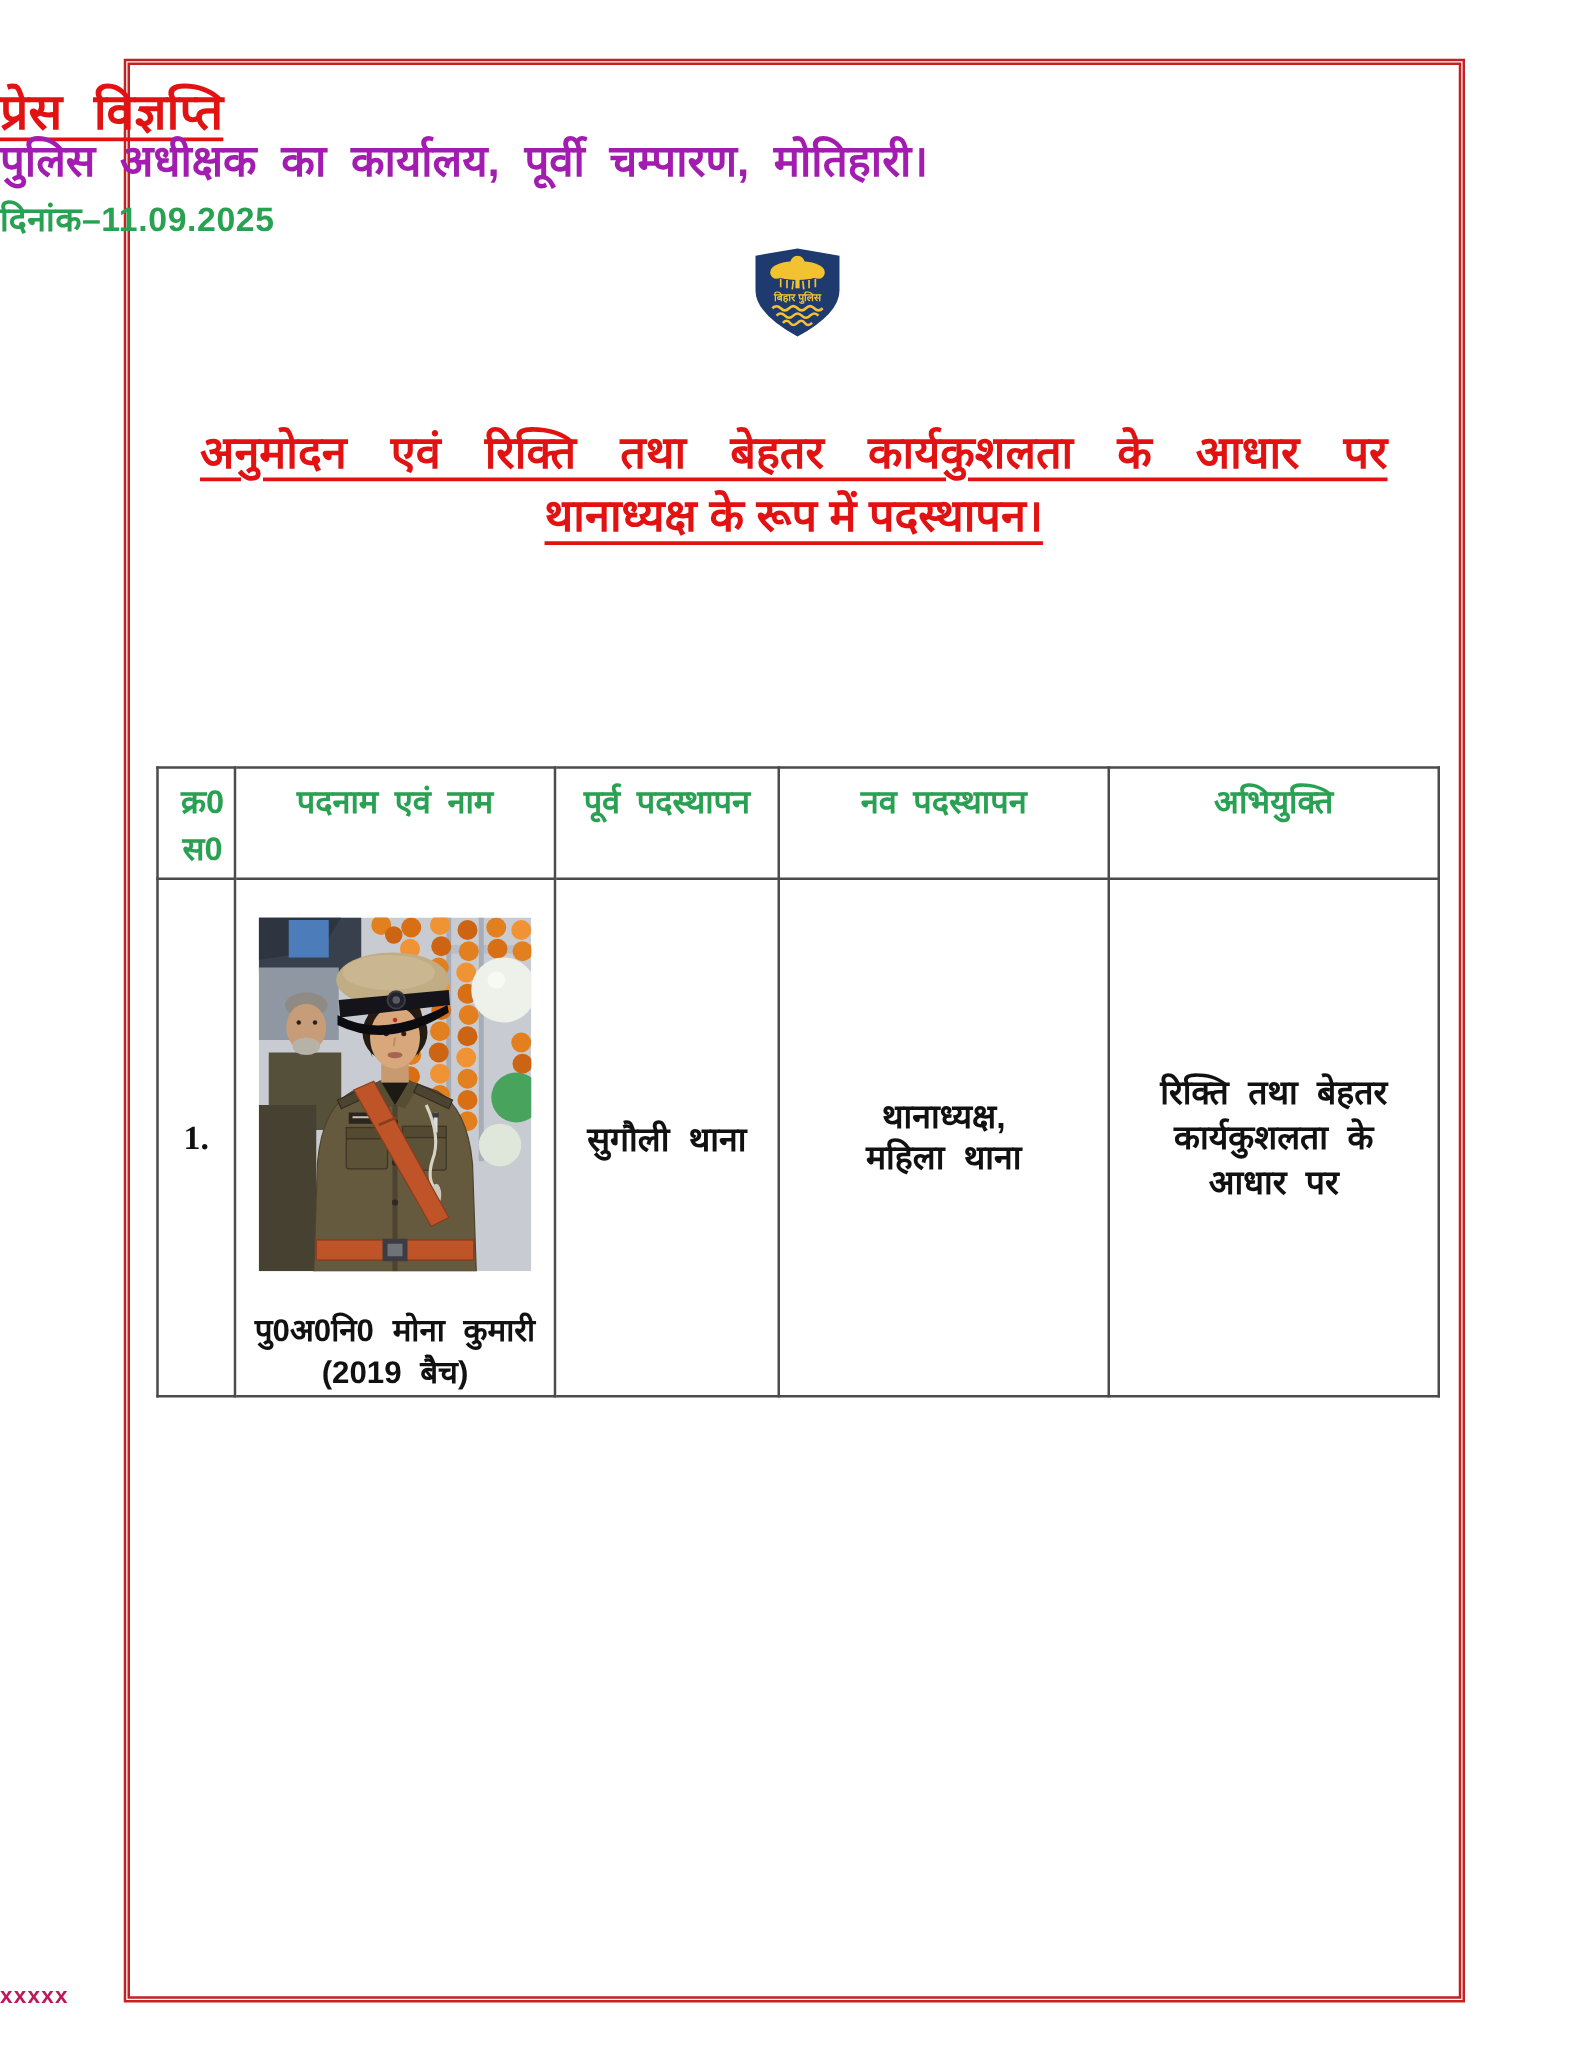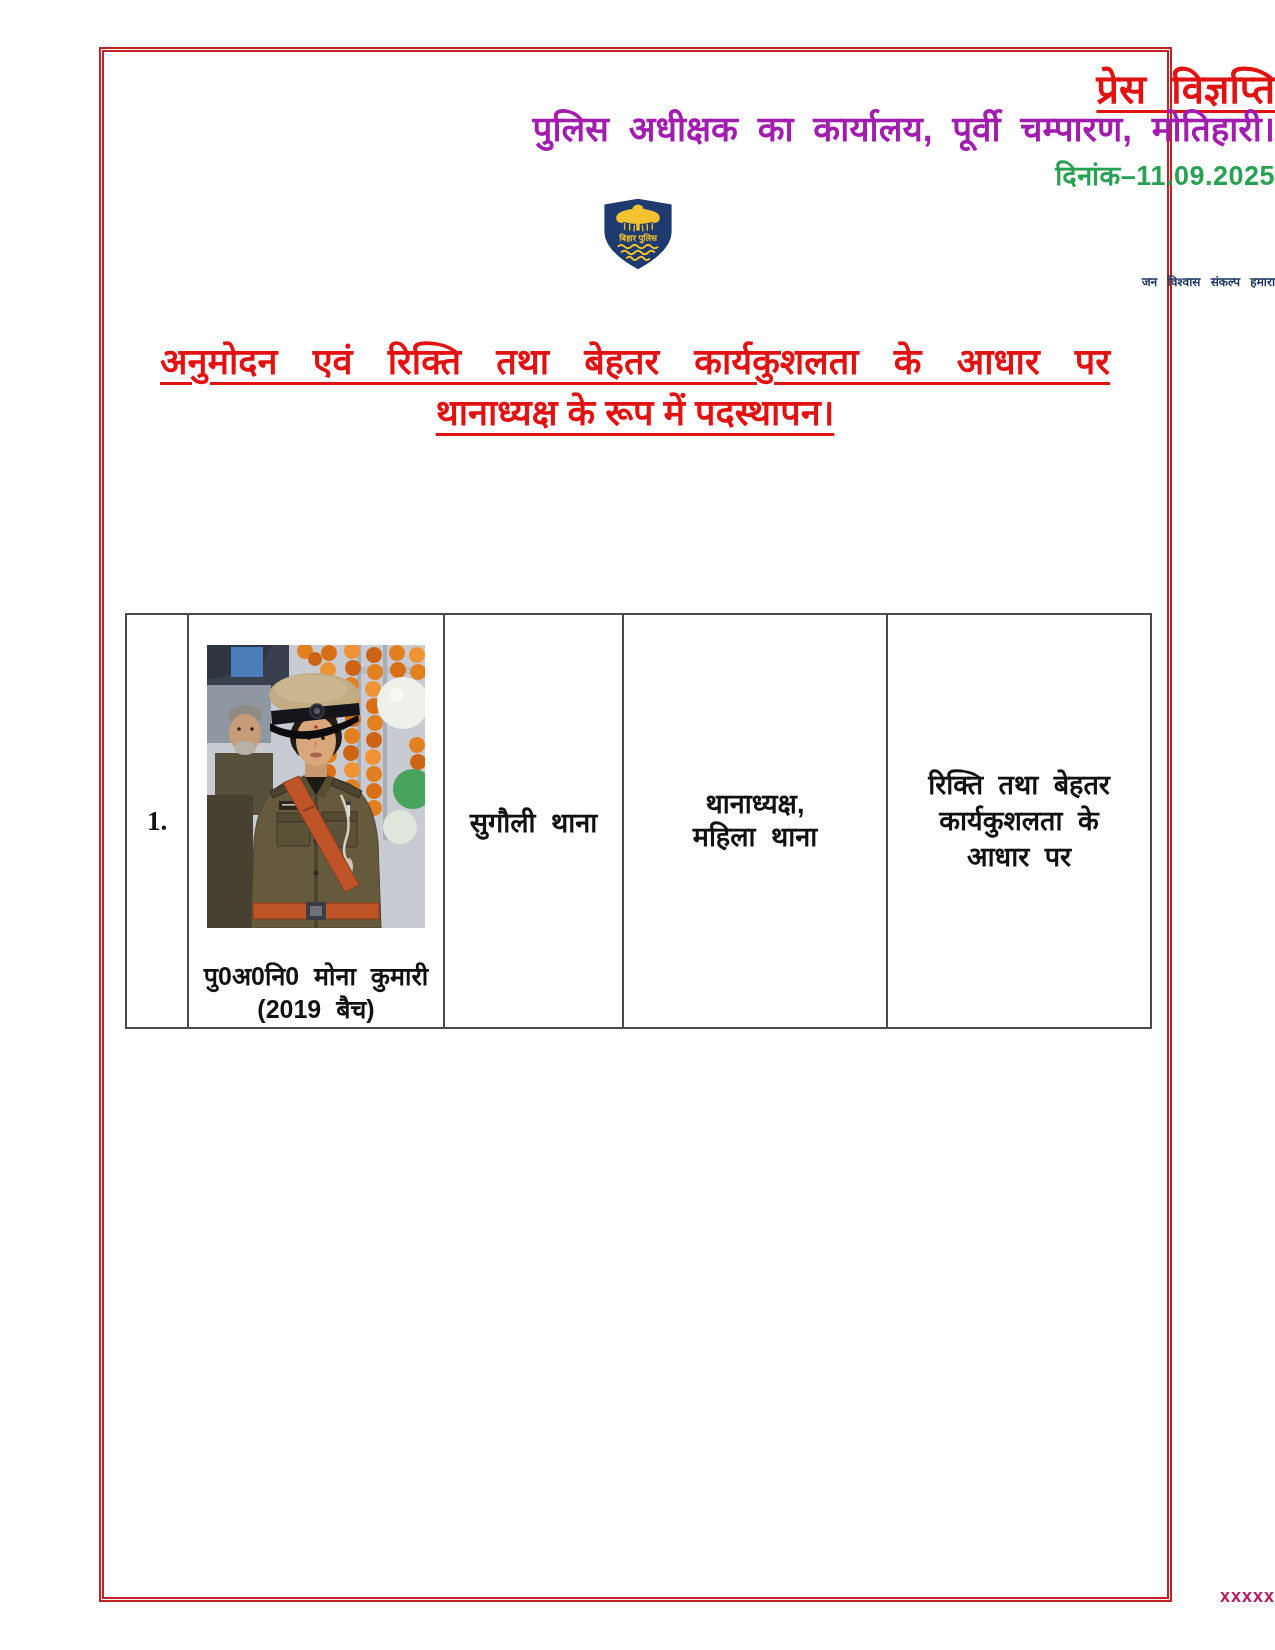--- a/index.html
+++ b/index.html
@@ -6,21 +6,21 @@
   html,body { margin:0; padding:0; }
   body {
     width:1275px; height:1650px; position:relative; background:#ffffff;
     font-family:"Liberation Sans", sans-serif; font-weight:bold; color:#111111;
     overflow:hidden;
   }
   .border-frame {
     position:absolute; left:99px; top:47px; width:1073px; height:1555px;
     border:5px double #c22222;
   }
-  .centered-block { position:absolute; left:0; width:1275px; text-align:right; }
+  .centered-block { position:absolute; left:0; width:1275px; text-align:left; }
   .doc-title {
     top:60px; font-size:40px; color:#e21212;
     text-decoration:underline; text-decoration-thickness:3px; text-underline-offset:7px;
     word-spacing:14px;
   }
   .office-line { top:104px; font-size:35px; color:#a21caf; word-spacing:10px; }
   .date-line { top:156px; font-size:27px; color:#28a152; letter-spacing:0.5px; }
   .logo-wrap { top:197px; }
   .logo-wrap svg { display:block; margin:0 auto; }
   .logo-motto { margin-top:2px; font-size:12px; color:#1f3864; word-spacing:7px; }
@@ -83,37 +83,46 @@
       <line x1="61" y1="32" x2="61" y2="40"></line>
       <line x1="67" y1="31" x2="67" y2="39"></line>
     </g>
     <text x="50" y="52" text-anchor="middle" font-size="10" font-weight="bold" fill="#f2c230">बिहार पुलिस</text>
     <g stroke="#f2c230" stroke-width="2.4" fill="none">
       <path d="M26,59 q4,-4 8,0 t8,0 t8,0 t8,0 t8,0 t8,0"></path>
       <path d="M30,66 q4,-4 8,0 t8,0 t8,0 t8,0 t8,0"></path>
       <path d="M36,73 q4,-4 7,0 t7,0 t7,0 t7,0"></path>
     </g>
   </svg>
-  <div class="logo-motto">जन विश्वास संकल्प हमारा</div>
 </div>
 
 <div class="heading">
   <div class="hline"><span>अनुमोदन एवं रिक्ति तथा बेहतर कार्यकुशलता के आधार पर</span></div>
   <div class="hline hcenter"><span>थानाध्यक्ष के रूप में पदस्थापन।</span></div>
 </div>
 
 <table class="main-table">
   <colgroup>
     <col style="width:62px">
       <col style="width:256px">
       <col style="width:179px">
     <col style="width:264px">
       <col style="width:264px">
   </colgroup>
   <tbody>
+      <tr class="head-row">
+    <th class="serial-h">
+      <div>क्र0</div>
+      <div>स0</div>
+    </th>
+    <th>पदनाम एवं नाम</th>
+    <th>पूर्व पदस्थापन</th>
+    <th>नव पदस्थापन</th>
+    <th>अभियुक्ति</th>
+  </tr>
   <tr class="body-row">
     <td class="cell-serial">1.</td>
     <td class="cell-name">
       <svg class="photo-frame" viewBox="0 0 218 283">
         <rect width="218" height="283" fill="#c8ccd2"></rect>
         <rect x="0" y="0" width="82" height="44" fill="#39404d"></rect>
         <polygon points="0,0 66,0 50,26 0,34" fill="#2e3440"></polygon>
         <rect x="24" y="2" width="32" height="30" fill="#4d7cba"></rect>
         <rect x="0" y="40" width="64" height="58" fill="#8e97a2"></rect>
         <rect x="142" y="22" width="76" height="7" fill="#b8bec7"></rect>

